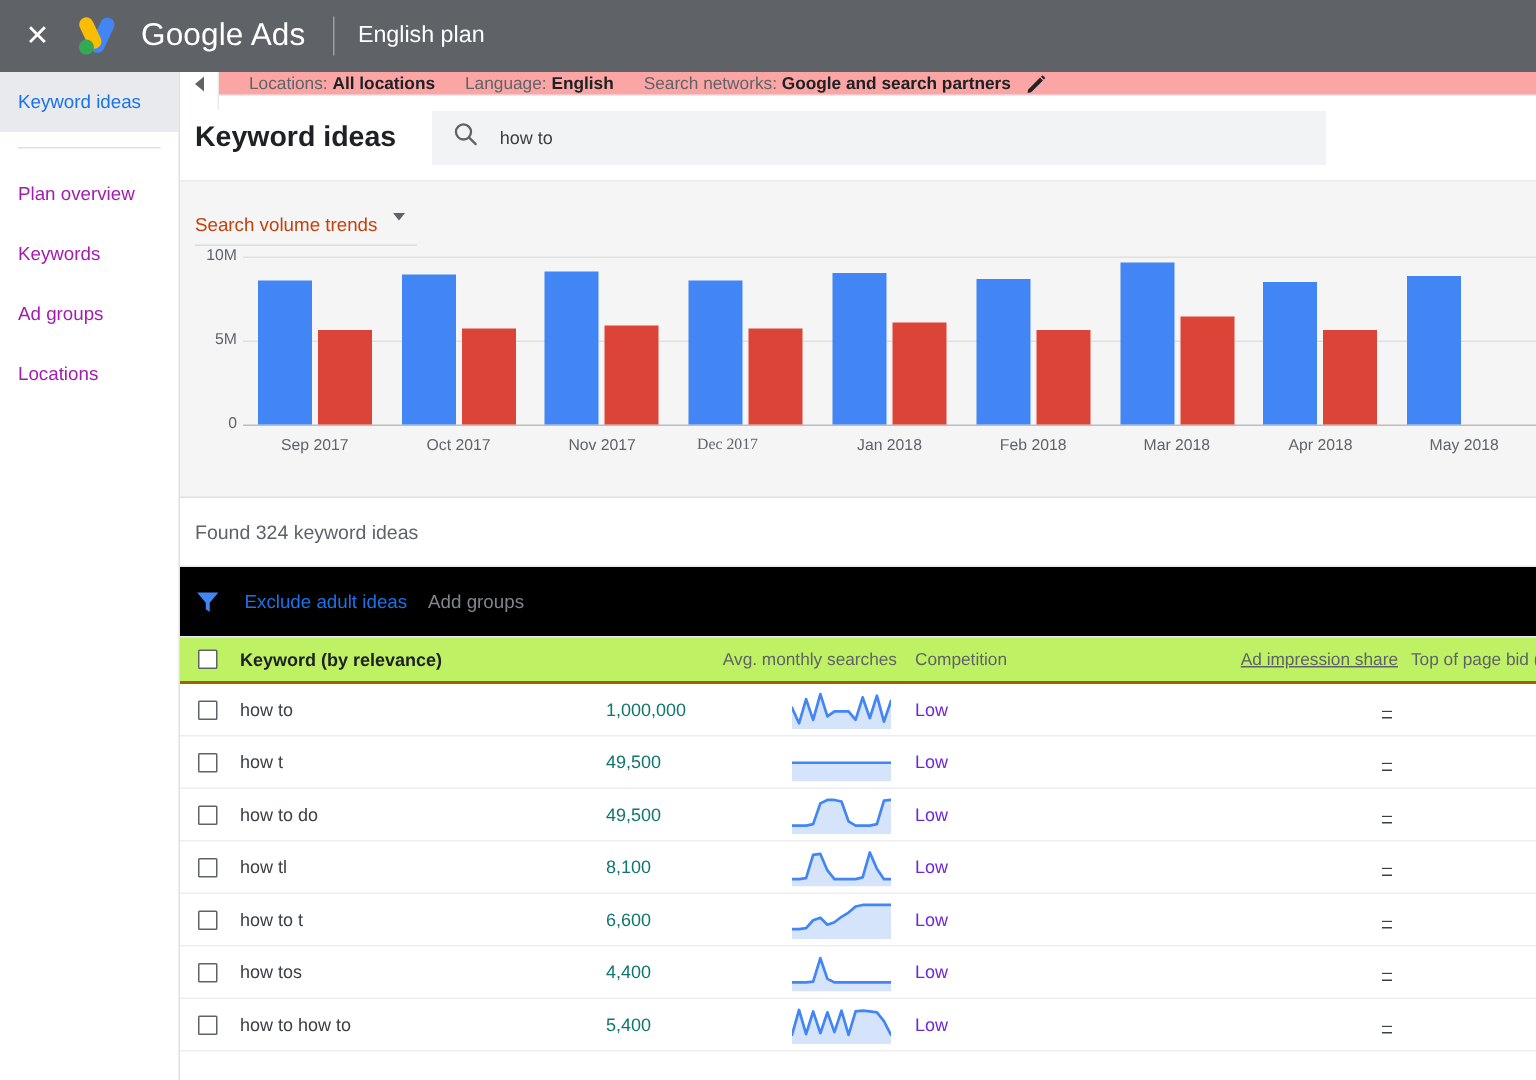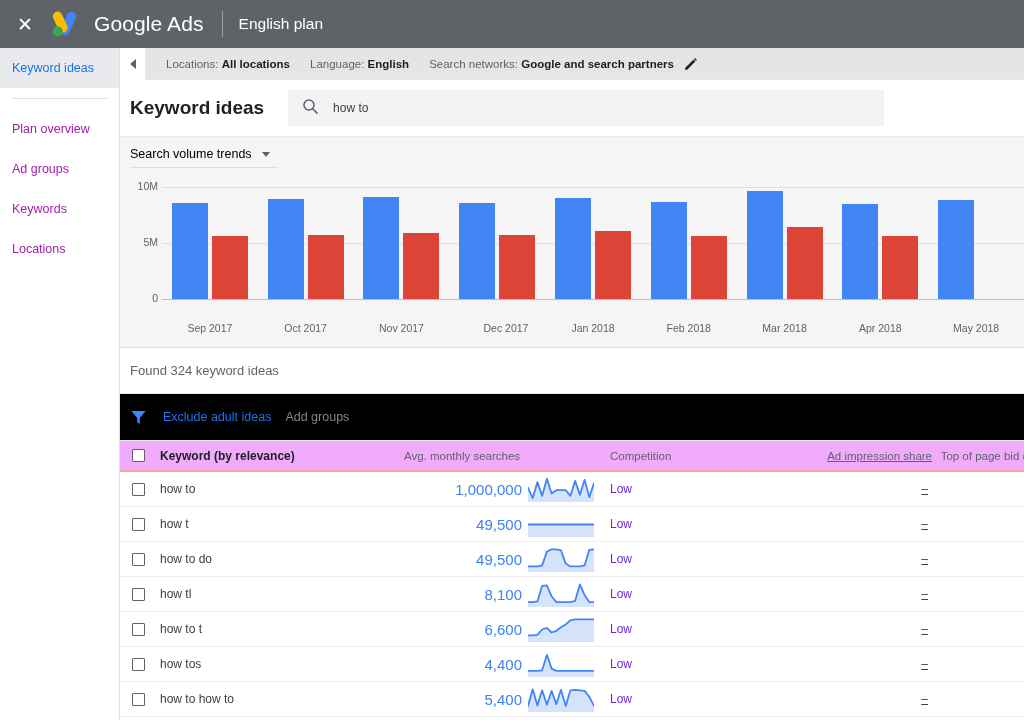--- a/index.html
+++ b/index.html
@@ -57,21 +57,21 @@
   .side-item.active { background: #e8eaed; color: #1a73e8; }
   #side-divider {
     height: 1px; background: #e0e0e0; margin: 10px 12px 10px 12px;
   }
 
   
   #content { width: 904px; height: 672px; position: relative; overflow: hidden; }
 
   
   #settings-bar {
-    height: 32px; background: #e5e5e5;
+    height: 16px; background: #fca5a5;
     display: flex; align-items: center;
     border-bottom: 1px solid #e8eaed;
     position: relative;
   }
   #collapse-arrow {
     width: 26px; min-width: 26px; height: 34px;
     display: flex; align-items: center; justify-content: center;
     cursor: pointer; background: #ffffff;
     border-right: 1px solid #e8eaed;
   }
@@ -109,42 +109,42 @@
   #chart-panel {
     background: #f5f5f5; height: 212px;
     border-top: 1px solid #e8eaed; border-bottom: 1px solid #e0e0e0;
     position: relative;
   }
   #trend-select {
     position: absolute; left: 10px; top: 10px;
     display: flex; align-items: center; cursor: pointer;
     border-bottom: 1px solid #dadce0; padding-bottom: 6px; padding-right: 8px;
   }
-  #trend-label { font-size: 12.5px; color: #000000; }
+  #trend-label { font-size: 12.5px; color: #c2410c; margin-top: 12px; }
   .caret {
     width: 0; height: 0; margin-left: 10px;
     border-left: 4.5px solid transparent;
     border-right: 4.5px solid transparent;
     border-top: 5px solid #5f6368;
   }
   #plot {
     position: absolute; left: 0; top: 40px; right: 0; height: 172px;
   }
   .ytick {
     position: absolute; font-size: 10.5px; color: #5f6368;
     text-align: right; width: 34px; left: 4px;
   }
   .gridline { position: absolute; left: 42px; right: 0; height: 1px; background: #e0e0e0; }
   #axis-base { position: absolute; left: 42px; right: 0; height: 1px; background: #bdbdbd; }
   .bar { position: absolute; bottom: 0; }
   .bar.blue { background: #4285f4; }
   .bar.red  { background: #db4437; }
   .xtick {
     position: absolute; font-size: 10.5px; color: #5f6368;
-    text-align: center; white-space: nowrap; margin-top: 15px;
+    text-align: center; white-space: nowrap;
   }
 
   
   #found-row {
     height: 46px; display: flex; align-items: center; padding-left: 10px;
     font-size: 13px; color: #5f6368; border-bottom: 1px solid #e8eaed;
     background: #ffffff;
   }
   #filter-row {
     height: 46px; display: flex; align-items: center; padding-left: 10px;
@@ -156,41 +156,41 @@
   }
   #add-filter { font-size: 12.5px; color: #80868b; cursor: pointer; }
 
   
   #table { width: 100%; background: #ffffff; }
   .trow {
     display: flex; align-items: center; height: 35px;
     border-bottom: 1px solid #eeeeee; position: relative;
   }
   #thead {
-    height: 32px; border-bottom: 2px solid #fca5a5; border-top: 1px solid #e8eaed;
-    display: flex; align-items: center; background: #f0abfc;
+    height: 32px; border-bottom: 2px solid #a16207; border-top: 1px solid #e8eaed;
+    display: flex; align-items: center; background: #bef264;
   }
   .c-check { width: 36px; min-width: 36px; display: flex; align-items: center; justify-content: center; }
   .cbox {
     width: 13px; height: 13px; border: 1.6px solid #5f6368; border-radius: 1px;
     cursor: pointer; background: #fff;
   }
   .c-kw   { width: 248px; min-width: 248px; font-size: 12px; color: #3c4043; padding-left: 4px; }
-  .c-vol  { width: 124px; min-width: 124px; font-size: 15px; color: #3b82f6; text-align: right; padding-right: 6px; }
+  .c-vol  { width: 124px; min-width: 124px; font-size: 12px; color: #0f766e; padding-right: 6px; }
   .c-spark{ width: 72px;  min-width: 72px;  height: 30px; position: relative; }
   .c-comp { width: 196px; min-width: 196px; font-size: 12px; color: #6d28d9; padding-left: 10px; }
   .c-imp  { width: 132px; min-width: 132px; font-size: 12px; color: #3c4043; text-align: right; text-decoration: underline; }
   .c-bid  { width: 148px; min-width: 148px; font-size: 12px; color: #3c4043; text-align: right; }
   .c-last { flex: 1; font-size: 12px; color: #3c4043; text-align: right; padding-right: 2px; }
 
   #thead .c-kw   { font-weight: 700; color: #202124; font-size: 12px; }
   #thead .c-vol, #thead .c-comp, #thead .c-imp, #thead .c-bid, #thead .c-last {
     color: #5f6368; font-size: 11.5px; font-weight: 400;
   }
-  #thead .c-vol { width: 196px; min-width: 196px; text-align: left; padding-right: 2px; }
+  #thead .c-vol { width: 196px; min-width: 196px; text-align: right; padding-right: 2px; }
   #thead .c-comp{ width: 200px; min-width: 200px; padding-left: 10px; }
   .spark-svg { position: absolute; left: 0; top: 2px; }
 </style>
 </head>
 <body>
 
 <div id="topbar">
   <div id="close-btn">✕</div>
 
   <div id="ads-logo">
@@ -210,24 +210,24 @@
 
   <div id="sidebar">
     <div class="side-item active">
       <span>Keyword ideas</span>
     </div>
     <div id="side-divider"></div>
     <div class="side-item">
       <span>Plan overview</span>
     </div>
     <div class="side-item">
+      <span>Keywords</span>
+    </div>
+    <div class="side-item">
       <span>Ad groups</span>
-    </div>
-    <div class="side-item">
-      <span>Keywords</span>
     </div>
     <div class="side-item">
       <span>Locations</span>
     </div>
   </div>
 
   <div id="content">
 
     <div id="settings-bar">
       <div id="collapse-arrow">
@@ -282,21 +282,21 @@
           <div class="bar red" title="Sep 2017 – Search partners: 5,600,000" style="left: 91.8889px; width: 36px; height: 62.72px; bottom: 50px;"></div>
           <div class="xtick" style="left: 39.8889px; width: 100px; top: 130px;">Sep 2017</div>
           <div class="bar blue" title="Oct 2017 – Google: 8,900,000" style="left: 147.667px; width: 36px; height: 99.68px; bottom: 50px;"></div>
           <div class="bar red" title="Oct 2017 – Search partners: 5,700,000" style="left: 187.667px; width: 36px; height: 63.84px; bottom: 50px;"></div>
           <div class="xtick" style="left: 135.667px; width: 100px; top: 130px;">Oct 2017</div>
           <div class="bar blue" title="Nov 2017 – Google: 9,100,000" style="left: 243.444px; width: 36px; height: 101.92px; bottom: 50px;"></div>
           <div class="bar red" title="Nov 2017 – Search partners: 5,900,000" style="left: 283.444px; width: 36px; height: 66.08px; bottom: 50px;"></div>
           <div class="xtick" style="left: 231.444px; width: 100px; top: 130px;">Nov 2017</div>
           <div class="bar blue" title="Dec 2017 – Google: 8,600,000" style="left: 339.222px; width: 36px; height: 96.32px; bottom: 50px;"></div>
           <div class="bar red" title="Dec 2017 – Search partners: 5,700,000" style="left: 379.222px; width: 36px; height: 63.84px; bottom: 50px;"></div>
-          <div class="xtick" style="left: 336px; width: 100px; top: 130px;">Dec 2017</div>
+          <div class="xtick" style="left: 315px; width: 100px; top: 130px; font-family: Liberation Serif, serif;">Dec 2017</div>
           <div class="bar blue" title="Jan 2018 – Google: 9,000,000" style="left: 435px; width: 36px; height: 100.8px; bottom: 50px;"></div>
           <div class="bar red" title="Jan 2018 – Search partners: 6,100,000" style="left: 475px; width: 36px; height: 68.32px; bottom: 50px;"></div>
           <div class="xtick" style="left: 423px; width: 100px; top: 130px;">Jan 2018</div>
           <div class="bar blue" title="Feb 2018 – Google: 8,700,000" style="left: 530.778px; width: 36px; height: 97.44px; bottom: 50px;"></div>
           <div class="bar red" title="Feb 2018 – Search partners: 5,600,000" style="left: 570.778px; width: 36px; height: 62.72px; bottom: 50px;"></div>
           <div class="xtick" style="left: 518.778px; width: 100px; top: 130px;">Feb 2018</div>
           <div class="bar blue" title="Mar 2018 – Google: 9,600,000" style="left: 626.556px; width: 36px; height: 107.52px; bottom: 50px;"></div>
           <div class="bar red" title="Mar 2018 – Search partners: 6,400,000" style="left: 666.556px; width: 36px; height: 71.68px; bottom: 50px;"></div>
           <div class="xtick" style="left: 614.556px; width: 100px; top: 130px;">Mar 2018</div>
           <div class="bar blue" title="Apr 2018 – Google: 8,500,000" style="left: 722.333px; width: 36px; height: 95.2px; bottom: 50px;"></div>

